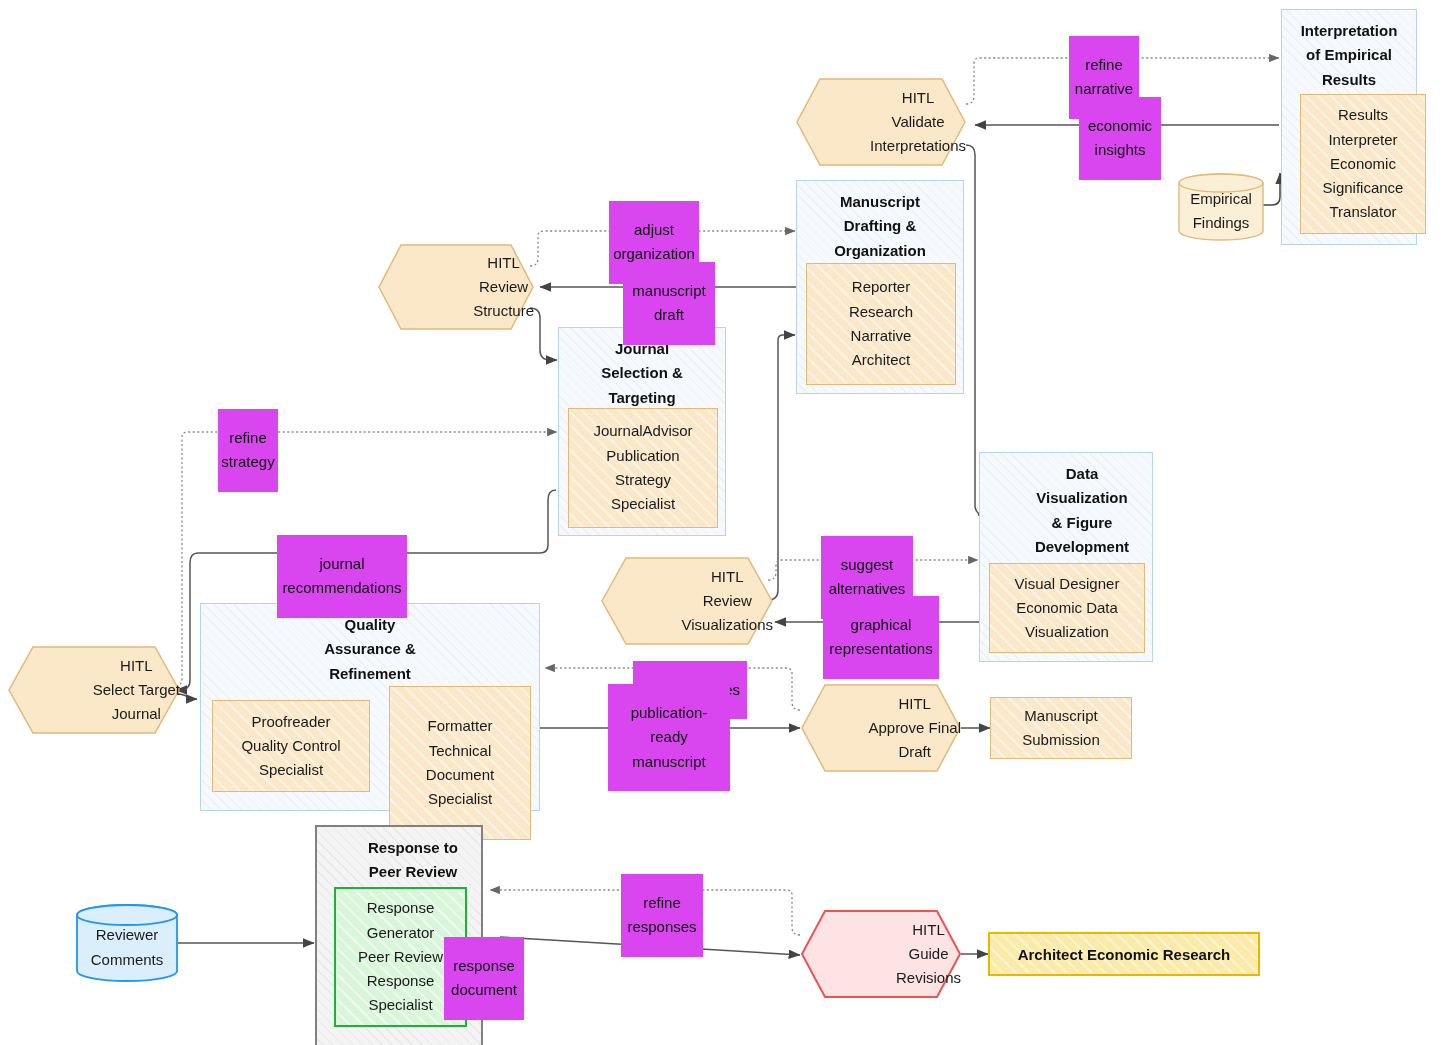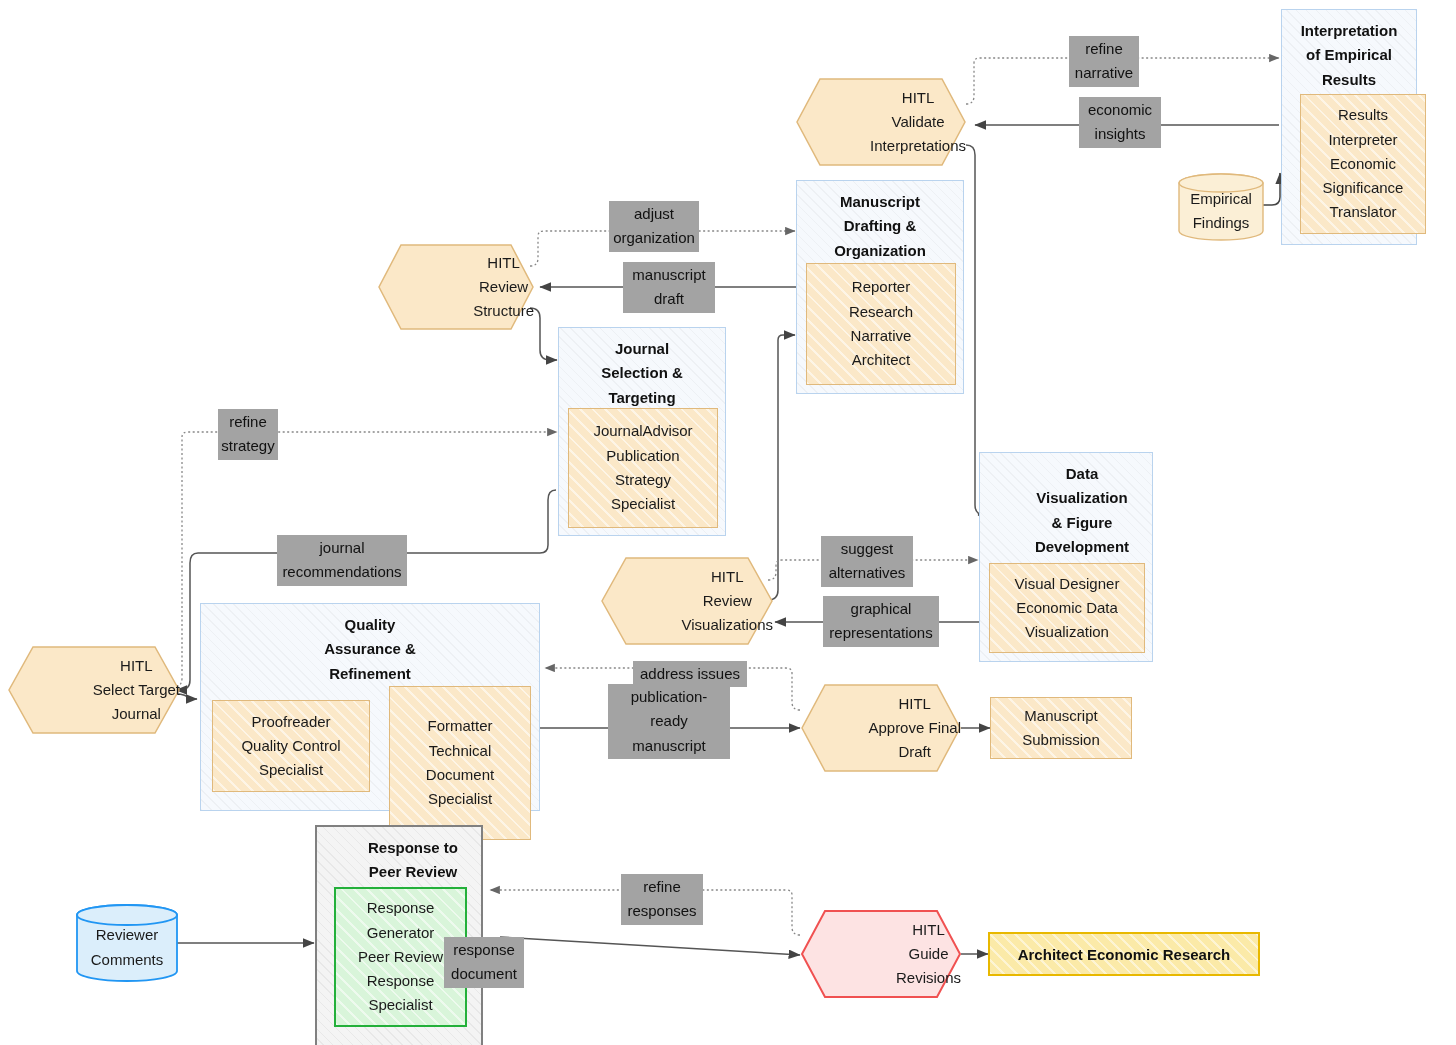--- a/index.html
+++ b/index.html
@@ -74,22 +74,22 @@
   .hex .hextext{position:relative;z-index:2;}
 
   
   .cyl{display:flex;align-items:center;justify-content:center;text-align:center;
        font-size:15px;color:#1a1a1a;line-height:1.62;}
   .cyl .cylbg{position:absolute;inset:0;}
   .cyl .cyltext{position:relative;z-index:2;}
 
   
   .elabel{
-    position:absolute;background:#a3a3a3;color:#111;font-size:15px;
-    text-align:center;line-height:1.62;padding:1px 3px;box-sizing:border-box;
+    position:absolute;background:#d946ef;color:#111;font-size:15px;
+    text-align:center;line-height:1.62;padding:17px 3px;box-sizing:border-box;
     white-space:pre-line;
   }
 </style>
 </head>
 <body>
 
 <div id="stage">
 
   <svg id="edges" viewBox="0 0 1456 1045">
     <defs>

